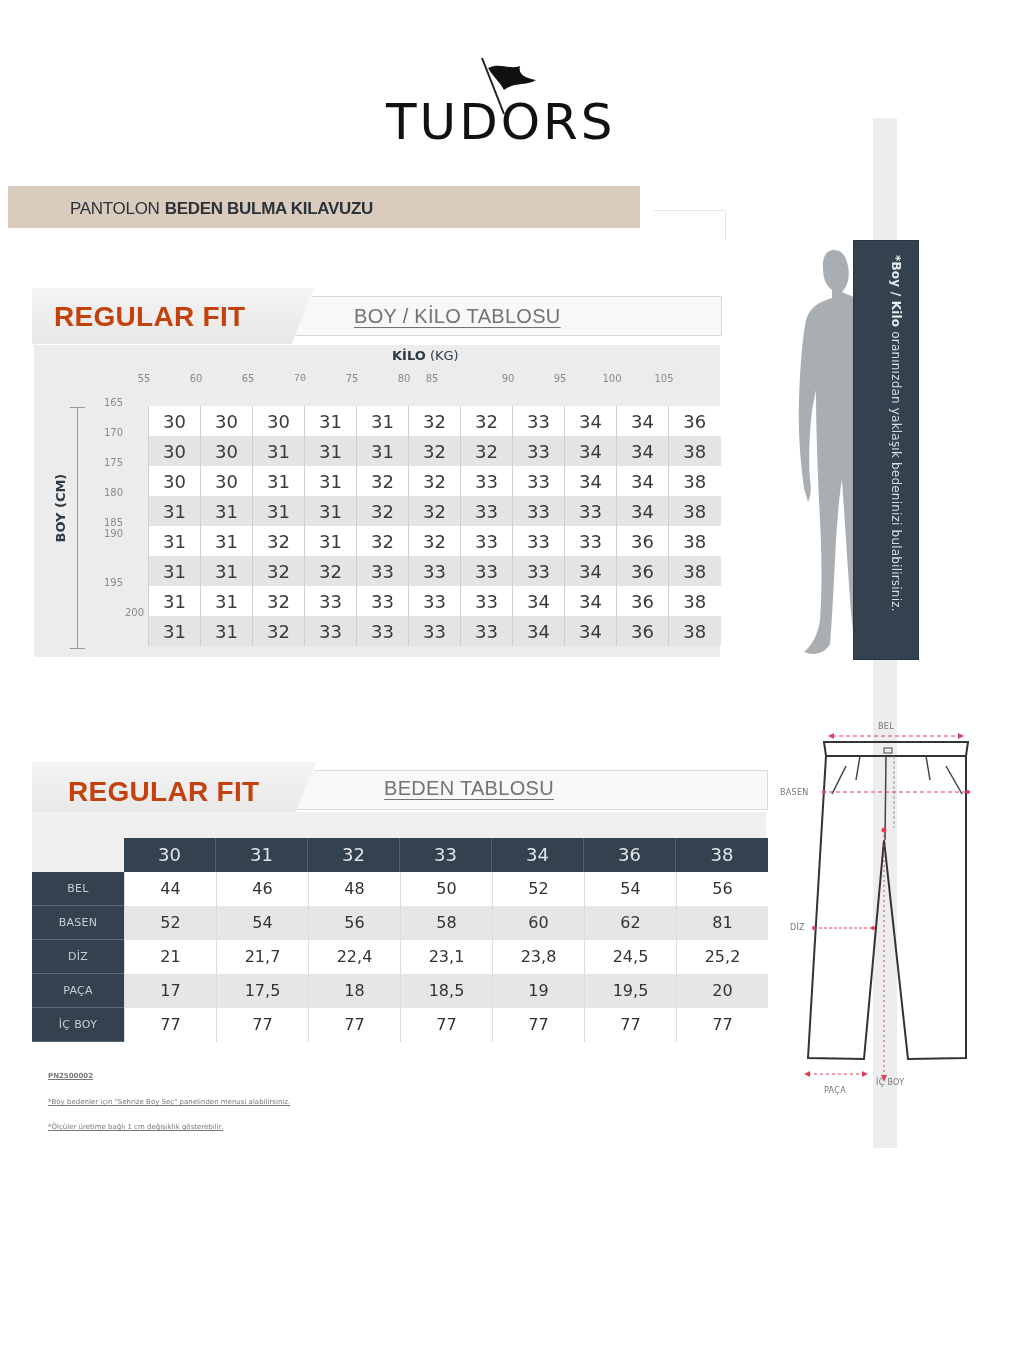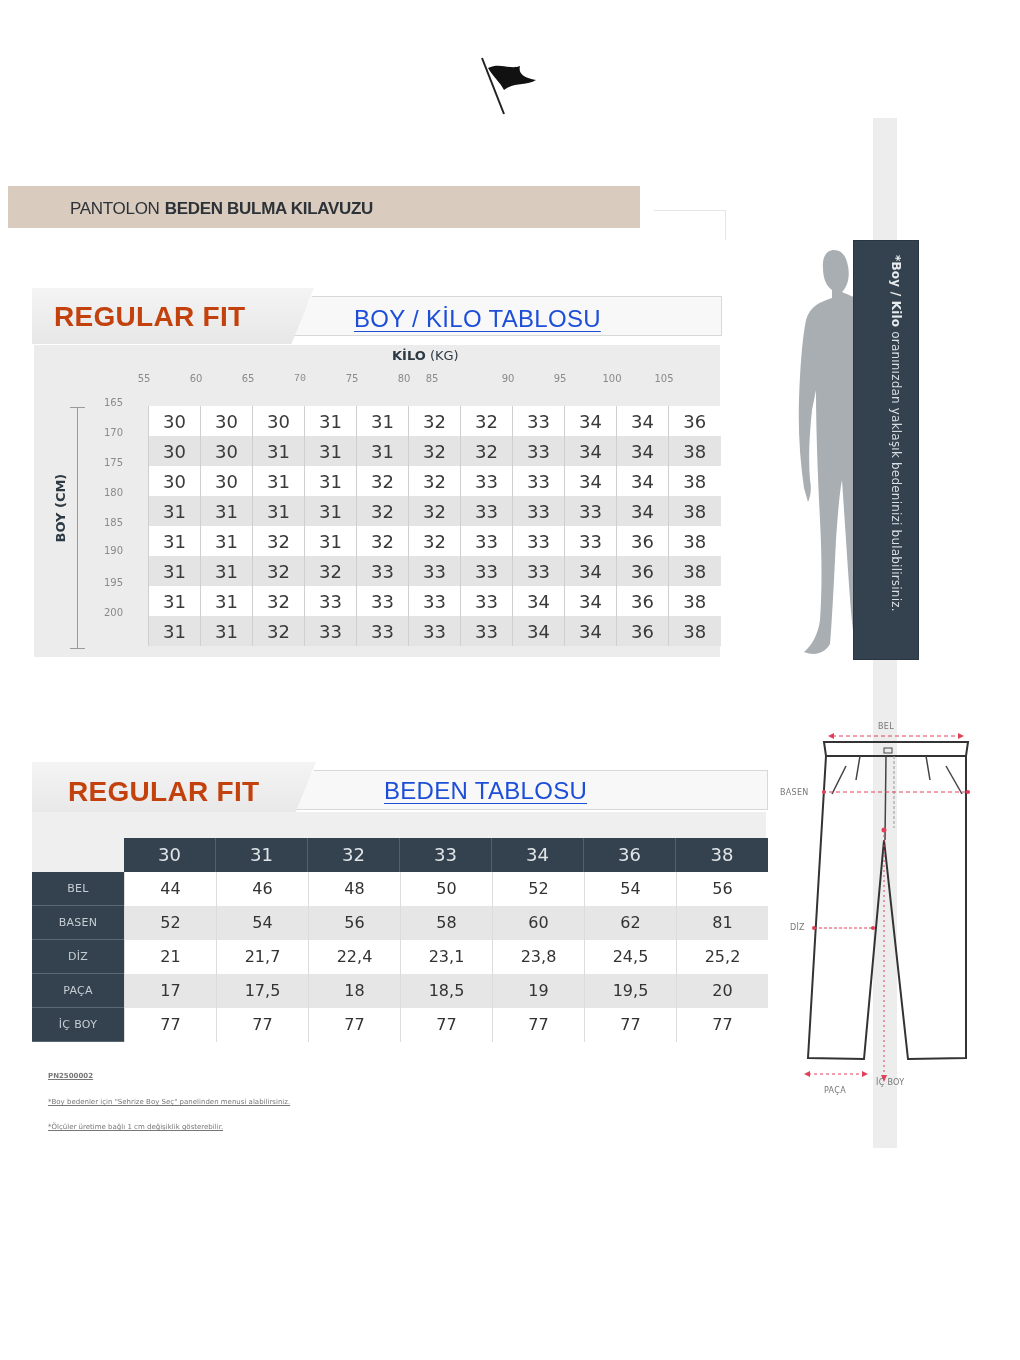--- a/index.html
+++ b/index.html
@@ -19,21 +19,21 @@
   .guide-title .bold { font-weight: bold; font-family: "Liberation Sans", sans-serif; }
   .band-deco { position: absolute; left: 654px; top: 210px; width: 72px; height: 30px; border-top: 1px solid #e6e6e6; border-right: 1px solid #e6e6e6; }
 
   
   .sec-head { position: absolute; height: 56px; }
   .sec-left { position: absolute; left: 0; top: 0; height: 56px; background: linear-gradient(#f4f4f4, #e7e7e7);
               clip-path: polygon(0 0, 100% 0, 92% 100%, 0 100%); box-shadow: 0 2px 3px rgba(0,0,0,.25); }
   .sec-right { position: absolute; top: 8px; height: 40px; background: #f8f8f8; border: 1px solid #d8d8d8;
                box-shadow: 0 3px 3px rgba(0,0,0,.18); clip-path: polygon(22px 0, 100% 0, 100% 100%, 0 100%); }
   .sec-fit { position: absolute; font-family: "Liberation Sans", sans-serif; font-weight: bold; font-size: 28px; color: #c2410c; letter-spacing: 0.3px; white-space: nowrap; }
-  .sec-sub { position: absolute; font-family: "Liberation Sans", sans-serif; font-size: 24px; color: #1d4ed8; text-decoration: underline; text-underline-offset: 4px; text-decoration-thickness: 1px; white-space: nowrap; letter-spacing: 0.3px; text-align: center; }
+  .sec-sub { position: absolute; font-family: "Liberation Sans", sans-serif; font-size: 20px; color: #737373; text-decoration: underline; text-underline-offset: 4px; text-decoration-thickness: 1px; white-space: nowrap; letter-spacing: 0.3px; text-align: center; }
 
   
   .bk-panel { position: absolute; left: 34px; top: 345px; width: 686px; height: 312px; background: #ececec; }
   .kilo-title { position: absolute; left: 392px; top: 348px; font-size: 13px; color: #2c3a45; white-space: nowrap; }
   .kilo-title b { font-weight: bold; }
   .kilo-tick { position: absolute; top: 373px; font-size: 10px; color: #8a8a8a; width: 30px; text-align: center; }
   .boy-tick { position: absolute; left: 104px; font-size: 10px; color: #8a8a8a; }
   .boy-axis { position: absolute; left: 77px; top: 407px; width: 1px; height: 242px; background: #9a9a9a; }
   .boy-axis-cap { position: absolute; left: 70px; width: 15px; height: 1px; background: #9a9a9a; }
   .boy-label { position: absolute; left: 40px; top: 515px; width: 40px; transform: rotate(-90deg); transform-origin: center; font-size: 13px; font-weight: bold; color: #2c3a45; white-space: nowrap; text-align: center; }
@@ -69,20 +69,21 @@
   .pants-label { position: absolute; font-size: 8px; color: #777; letter-spacing: 0.3px; }
 </style>
 </head>
 <body>
 
 <div class="logo">
   <svg class="logo-flag" viewBox="0 0 70 60">
     <line x1="8" y1="2" x2="30" y2="58" stroke="#222" stroke-width="2"></line>
     <path d="M14 12 C 26 6, 36 14, 46 10 C 44 18, 50 22, 62 24 C 52 30, 40 26, 30 34 C 26 26, 20 22, 14 12 Z" fill="#111"></path>
   </svg>
+  <div class="logo-text">TUDORS</div>
 </div>
 
 <div class="guide-band"></div>
 <div class="guide-title">
   <span class="light">PANTOLON</span>
   <span class="bold">BEDEN BULMA KILAVUZU</span>
 </div>
 <div class="band-deco"></div>
 
 <div class="strip"></div>
@@ -118,23 +119,23 @@
 <div class="kilo-tick" style="left:493px;">90</div>
 <div class="kilo-tick" style="left:545px;">95</div>
 <div class="kilo-tick" style="left:597px;">100</div>
 <div class="kilo-tick" style="left:649px;">105</div>
 
 <div class="boy-tick" style="top:397px;">165</div>
 <div class="boy-tick" style="top:427px;">170</div>
 <div class="boy-tick" style="top:457px;">175</div>
 <div class="boy-tick" style="top:487px;">180</div>
 <div class="boy-tick" style="top:517px;">185</div>
-<div class="boy-tick" style="top:545px;">190</div>
+<div class="boy-tick" style="top:528px;">190</div>
 <div class="boy-tick" style="top:577px;">195</div>
-<div class="boy-tick" style="top:607px;">200</div>
+<div class="boy-tick" style="top:607px;margin-left:21px;">200</div>
 
 <div class="boy-axis"></div>
 <div class="boy-axis-cap" style="top:407px;"></div>
 <div class="boy-axis-cap" style="top:648px;"></div>
 <div class="boy-label">BOY (CM)</div>
 
 <table class="bk-table">
   <tbody id="bk-body">
       <tr>
         <td>30</td>

